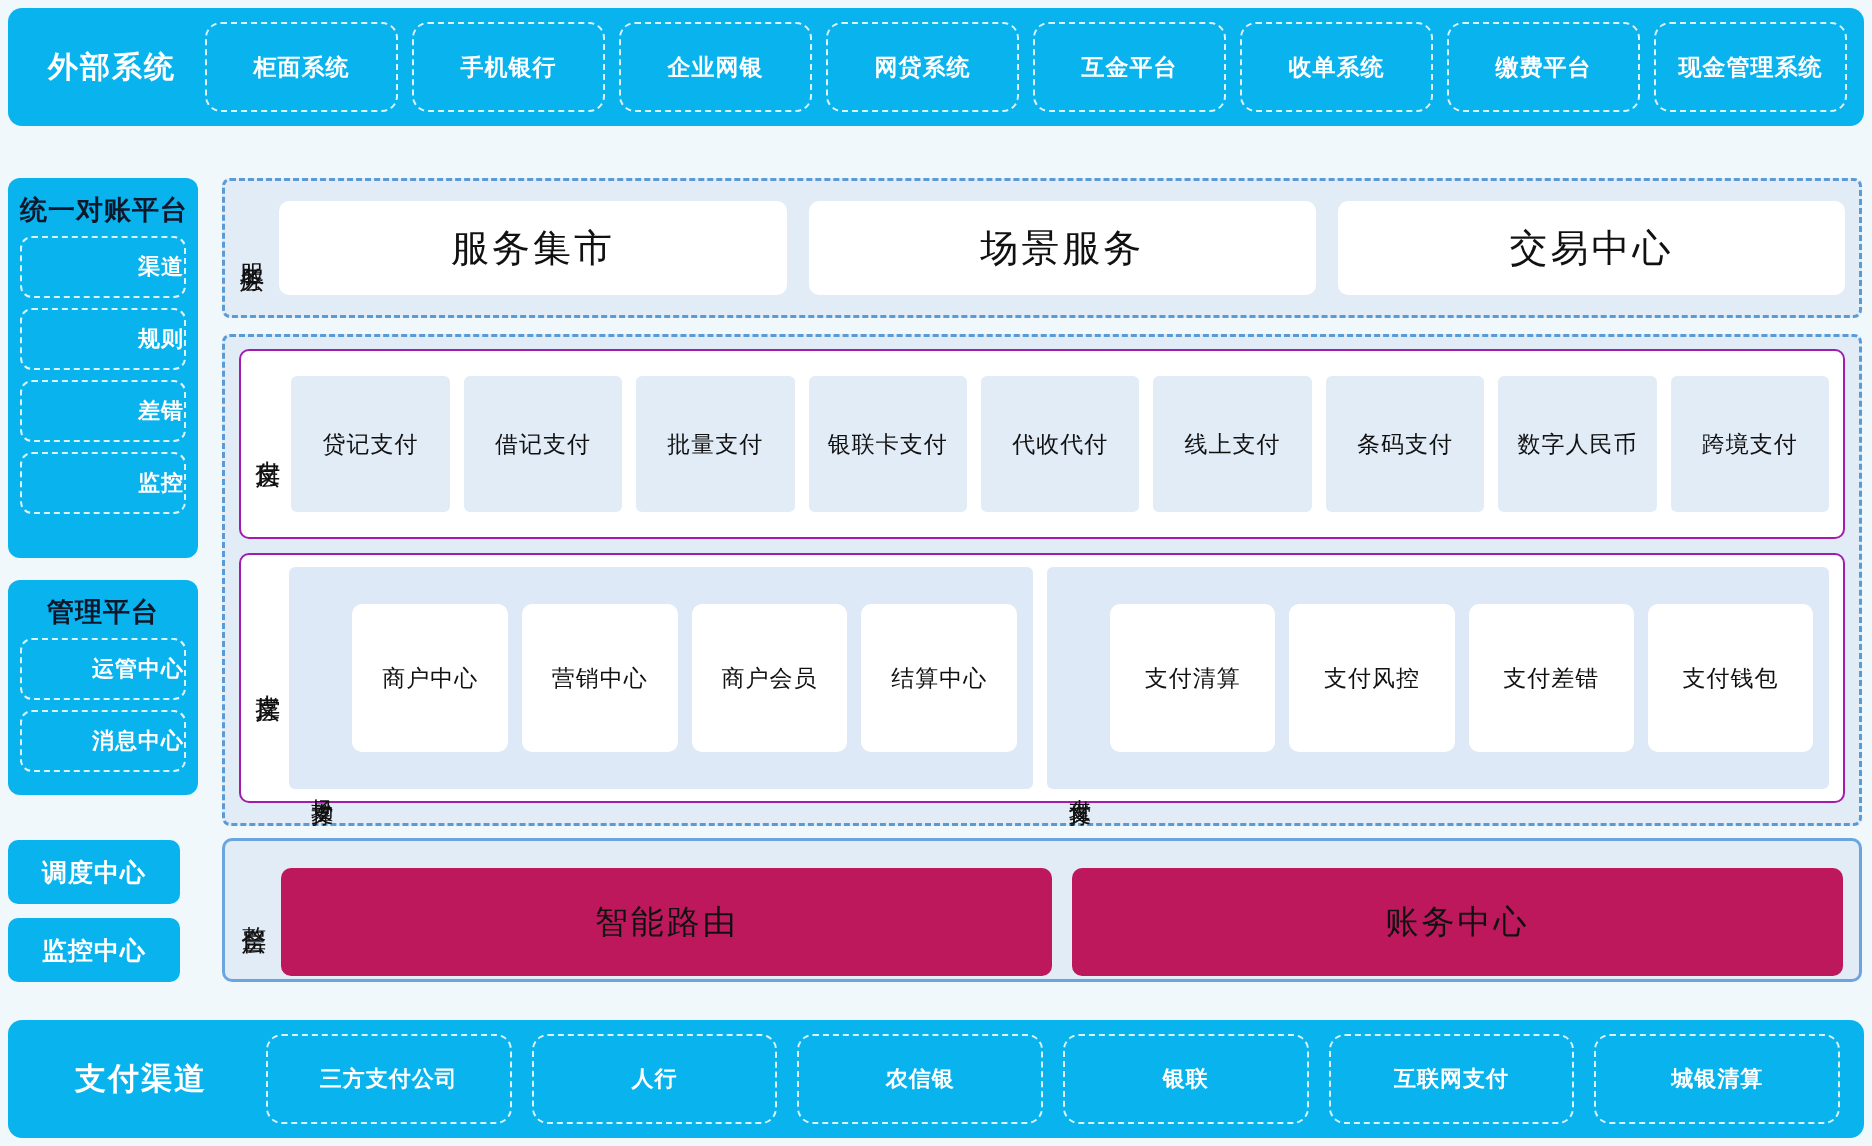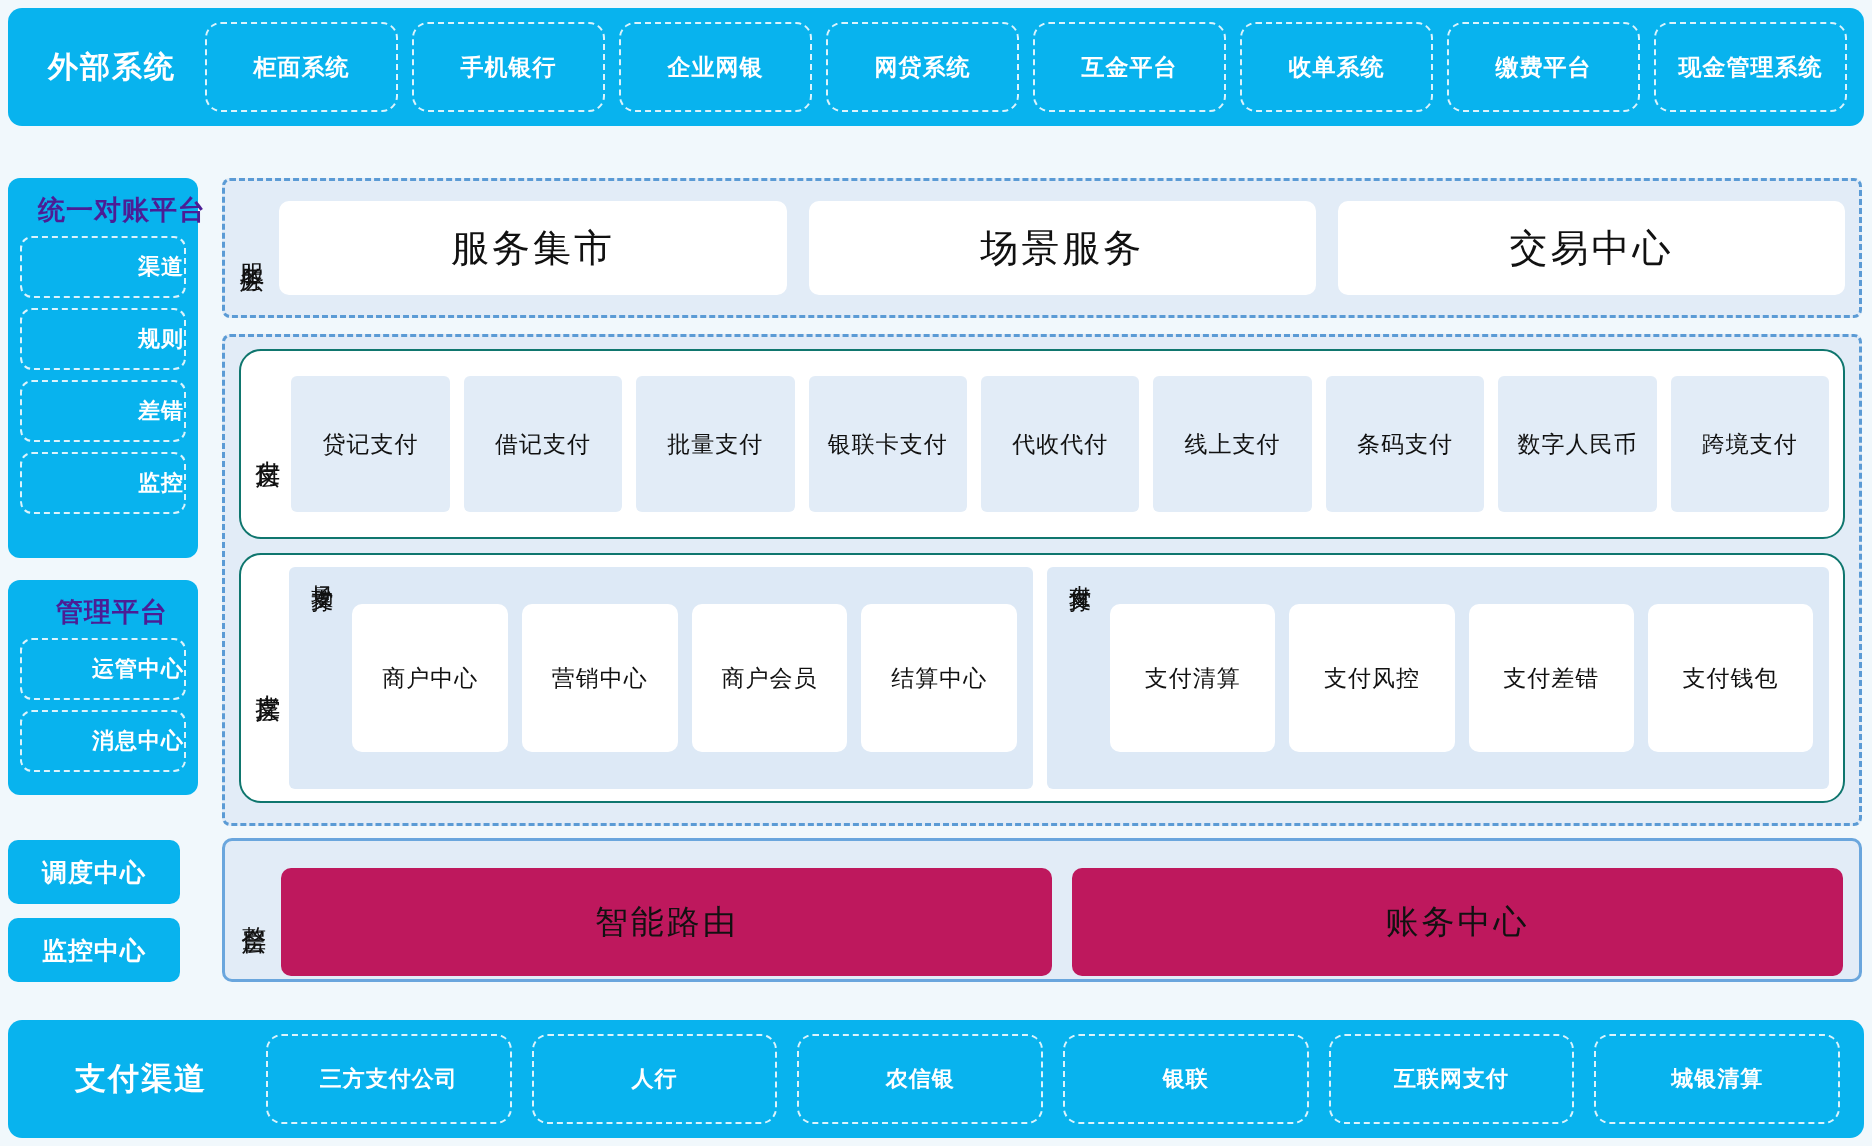--- a/index.html
+++ b/index.html
@@ -58,25 +58,24 @@
   
   .side-card{
     position:absolute;
     left:8px;
     background:#08b3ee;
     border-radius:12px;
     box-sizing:border-box;
     padding:8px 12px 12px 12px;
   }
   .side-card .side-title{
-    color:#4c1d95;font-size:27px;font-weight:bold;
+    color:#0f172a;font-size:27px;font-weight:bold;
     text-align:center;letter-spacing:1px;
     padding:6px 0 8px 0;
     white-space:nowrap;
-    margin-left:18px;
   }
   .side-chip{
     border:2px dashed rgba(255,255,255,.85);
     border-radius:12px;
     color:#fff;font-size:22px;font-weight:bold;
     text-align:right;
     padding:14px 0;
     margin-bottom:10px;
     letter-spacing:1px;
     box-sizing:border-box;
@@ -121,39 +120,39 @@
   #service-layer .svc-wrap{flex:1 1 auto;display:flex;gap:22px;height:100%;align-items:center;padding-left:14px;}
   .svc-box{
     flex:1 1 0;background:#fff;border-radius:10px;
     height:94px;display:flex;align-items:center;justify-content:center;
     font-size:38px;color:#111;letter-spacing:3px;
   }
 
   
   .white-panel{
     background:#ffffff;
-    border:2px solid #0f766e;
-    border-radius:22px;
+    border:2px solid #a21caf;
+    border-radius:10px;
     box-sizing:border-box;
     display:flex;align-items:center;
   }
   #pay-panel{height:190px;padding:10px 14px;margin-bottom:14px;}
   #support-panel{height:250px;padding:12px 14px;}
 
   #pay-panel .pay-items{flex:1 1 auto;display:flex;gap:14px;height:100%;align-items:center;padding-left:10px;}
   .pay-box{
     flex:1 1 0;background:#e2ecf7;border-radius:6px;
     height:136px;display:flex;align-items:center;justify-content:center;
     font-size:23px;color:#111;letter-spacing:1px;white-space:nowrap;
   }
 
   #support-panel .sup-groups{flex:1 1 auto;display:flex;gap:14px;height:100%;align-items:center;padding-left:8px;}
   .sup-group{
     background:#dde9f6;border-radius:6px;
-    height:100%;display:flex;align-items:flex-start;padding:0 16px;
+    height:100%;display:flex;align-items:flex-end;padding:0 16px;
     box-sizing:border-box;
   }
   #group-scene{flex:0 0 48.3%;}
   #group-pay{flex:1 1 auto;}
   .sup-group .g-label{font-size:22px;letter-spacing:2px;padding:0 6px;}
   .sup-group .g-items{flex:1 1 auto;display:flex;gap:14px;height:100%;align-items:center;padding-left:12px;}
   .sup-box{
     flex:1 1 0;background:#fff;border-radius:10px;
     height:148px;display:flex;align-items:center;justify-content:center;
     font-size:23px;color:#111;letter-spacing:1px;white-space:nowrap;

